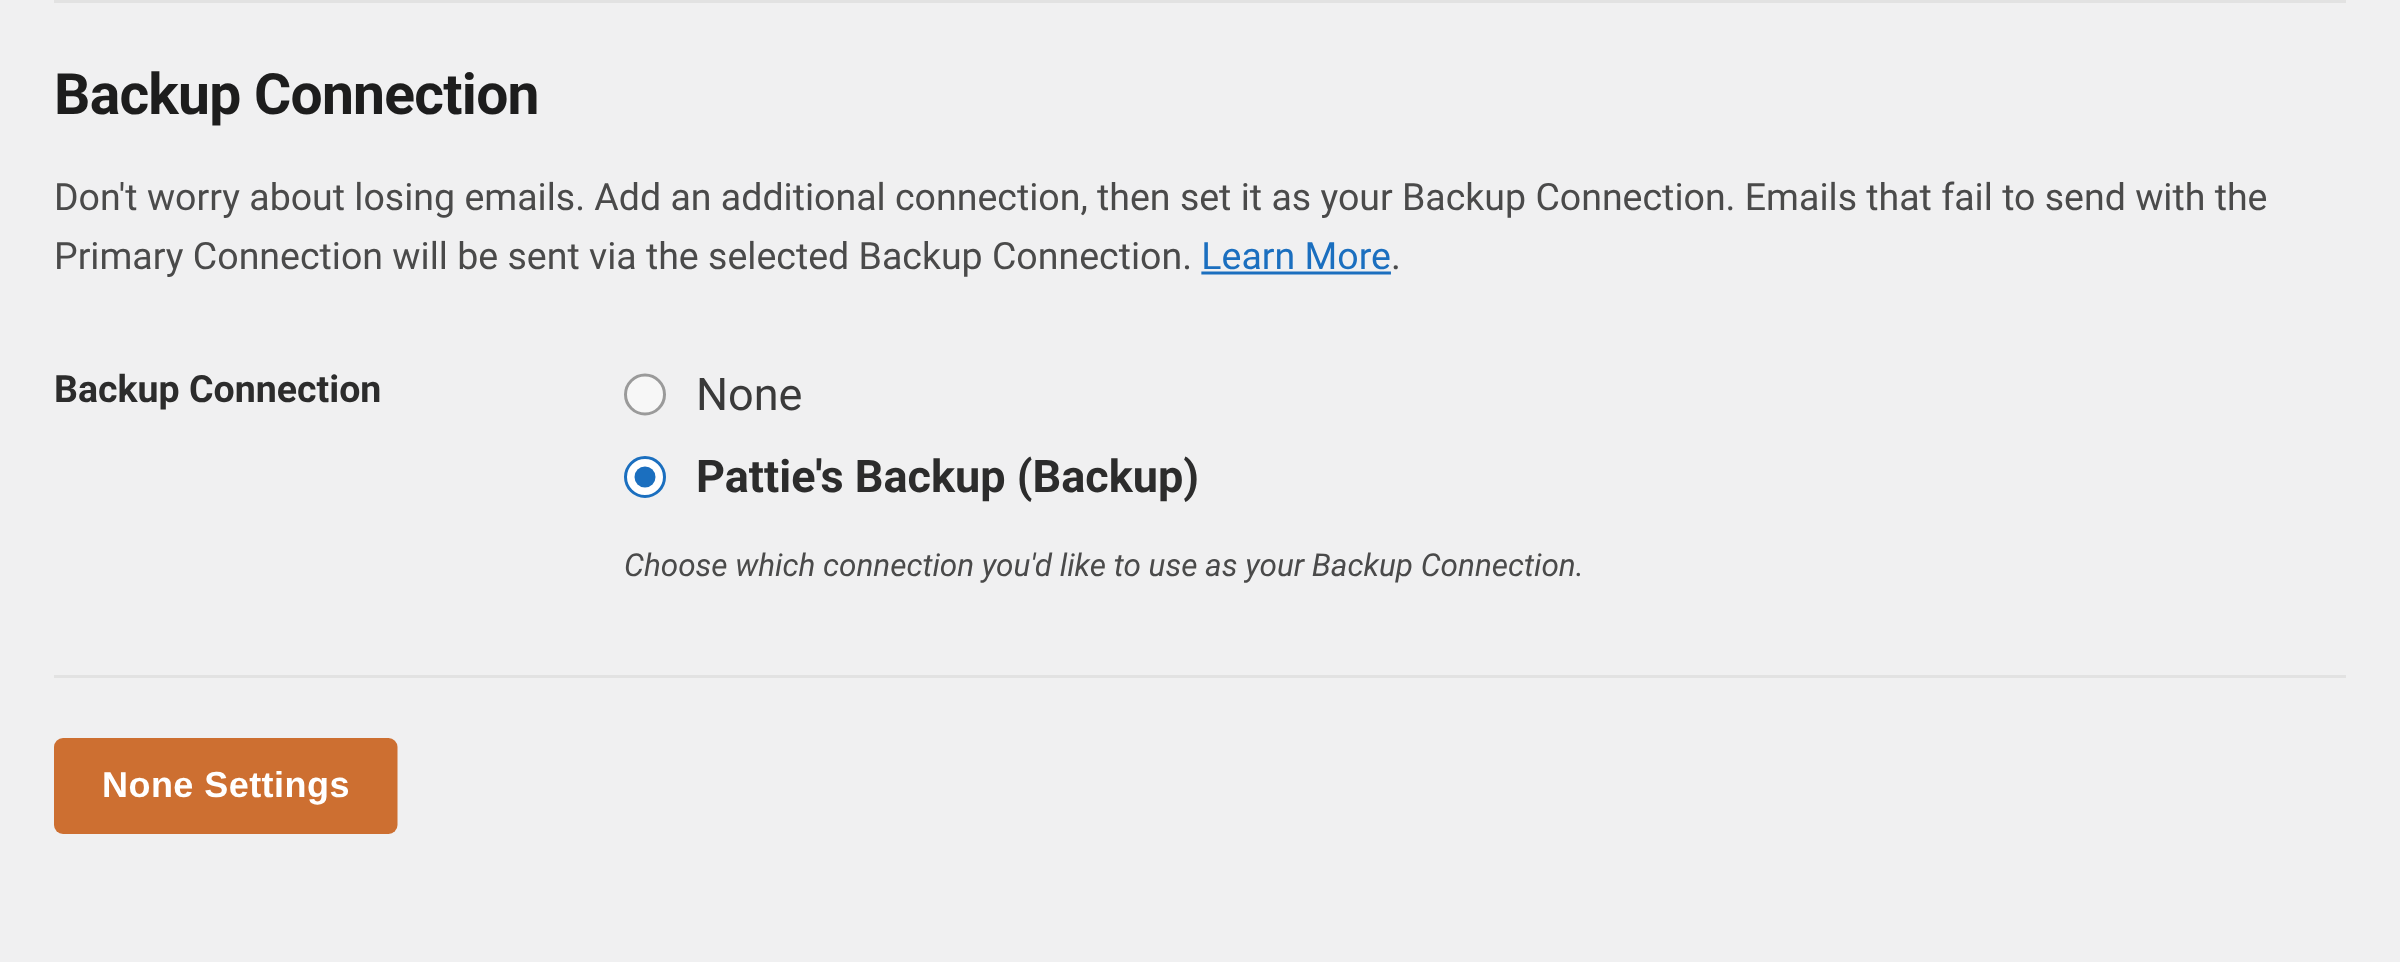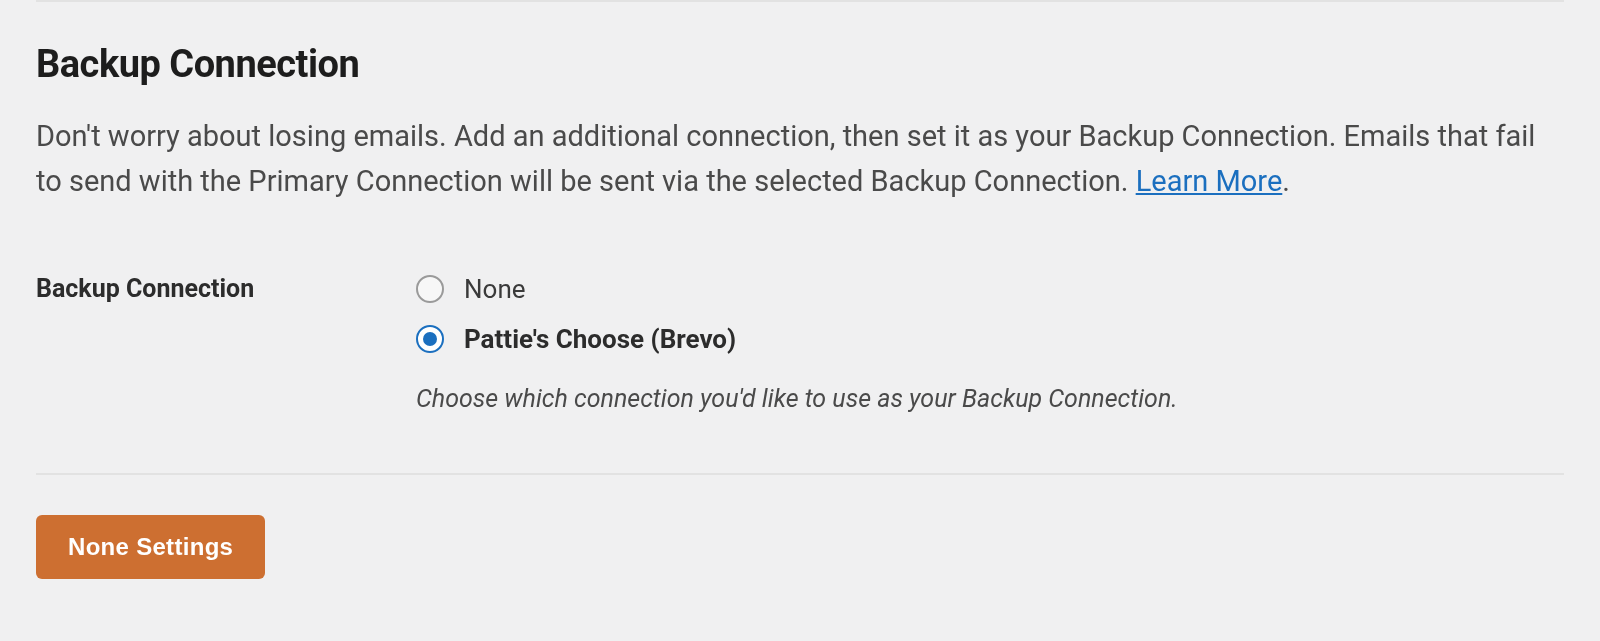--- a/index.html
+++ b/index.html
@@ -20,24 +20,24 @@
       margin-bottom: 40px;
     }
     .section-title {
       font-size: 38px;
       font-weight: 700;
       color: #1d1d1d;
       margin-bottom: 28px;
       letter-spacing: -0.5px;
     }
     .section-description {
-      font-size: 29px;
+      font-size: 25px;
       line-height: 1.55;
       color: #4a4a4a;
-      margin-bottom: 70px;
+      margin-bottom: 54px;
       max-width: 1520px;
     }
     .learn-more-link {
       color: #1b6fbf;
       text-decoration: underline;
       cursor: pointer;
     }
     .form-row {
       display: flex;
       align-items: flex-start;
@@ -76,29 +76,29 @@
       border-color: #1b6fbf;
       background: #fff;
     }
     .radio-dot {
       width: 14px;
       height: 14px;
       border-radius: 50%;
       background: #1b6fbf;
     }
     .radio-label {
-      font-size: 26px;
+      font-size: 30px;
       color: #3a3a3a;
     }
     .radio-label.selected {
       font-weight: 700;
       color: #2c2c2c;
     }
     .help-text {
-      font-size: 25px;
+      font-size: 21px;
       font-style: italic;
       color: #4a4a4a;
       margin-top: 30px;
     }
     .bottom-divider {
       height: 2px;
       background: #e2e2e2;
       margin-bottom: 40px;
     }
     .save-button {
@@ -132,21 +132,21 @@
 
     <div class="radio-option">
       <span class="radio-circle"></span>
       <span class="radio-label">None</span>
     </div>
 
     <div class="radio-option">
       <span class="radio-circle selected">
         <span class="radio-dot"></span>
       </span>
-      <span class="radio-label selected">Pattie's Choose (Brevo)</span>
+      <span class="radio-label selected">Pattie's Backup (Backup)</span>
     </div>
 
     <div class="help-text">Choose which connection you'd like to use as your Backup Connection.</div>
   </div>
 </div>
 
 <div class="bottom-divider"></div>
 
 <button class="save-button">None Settings</button>
 

